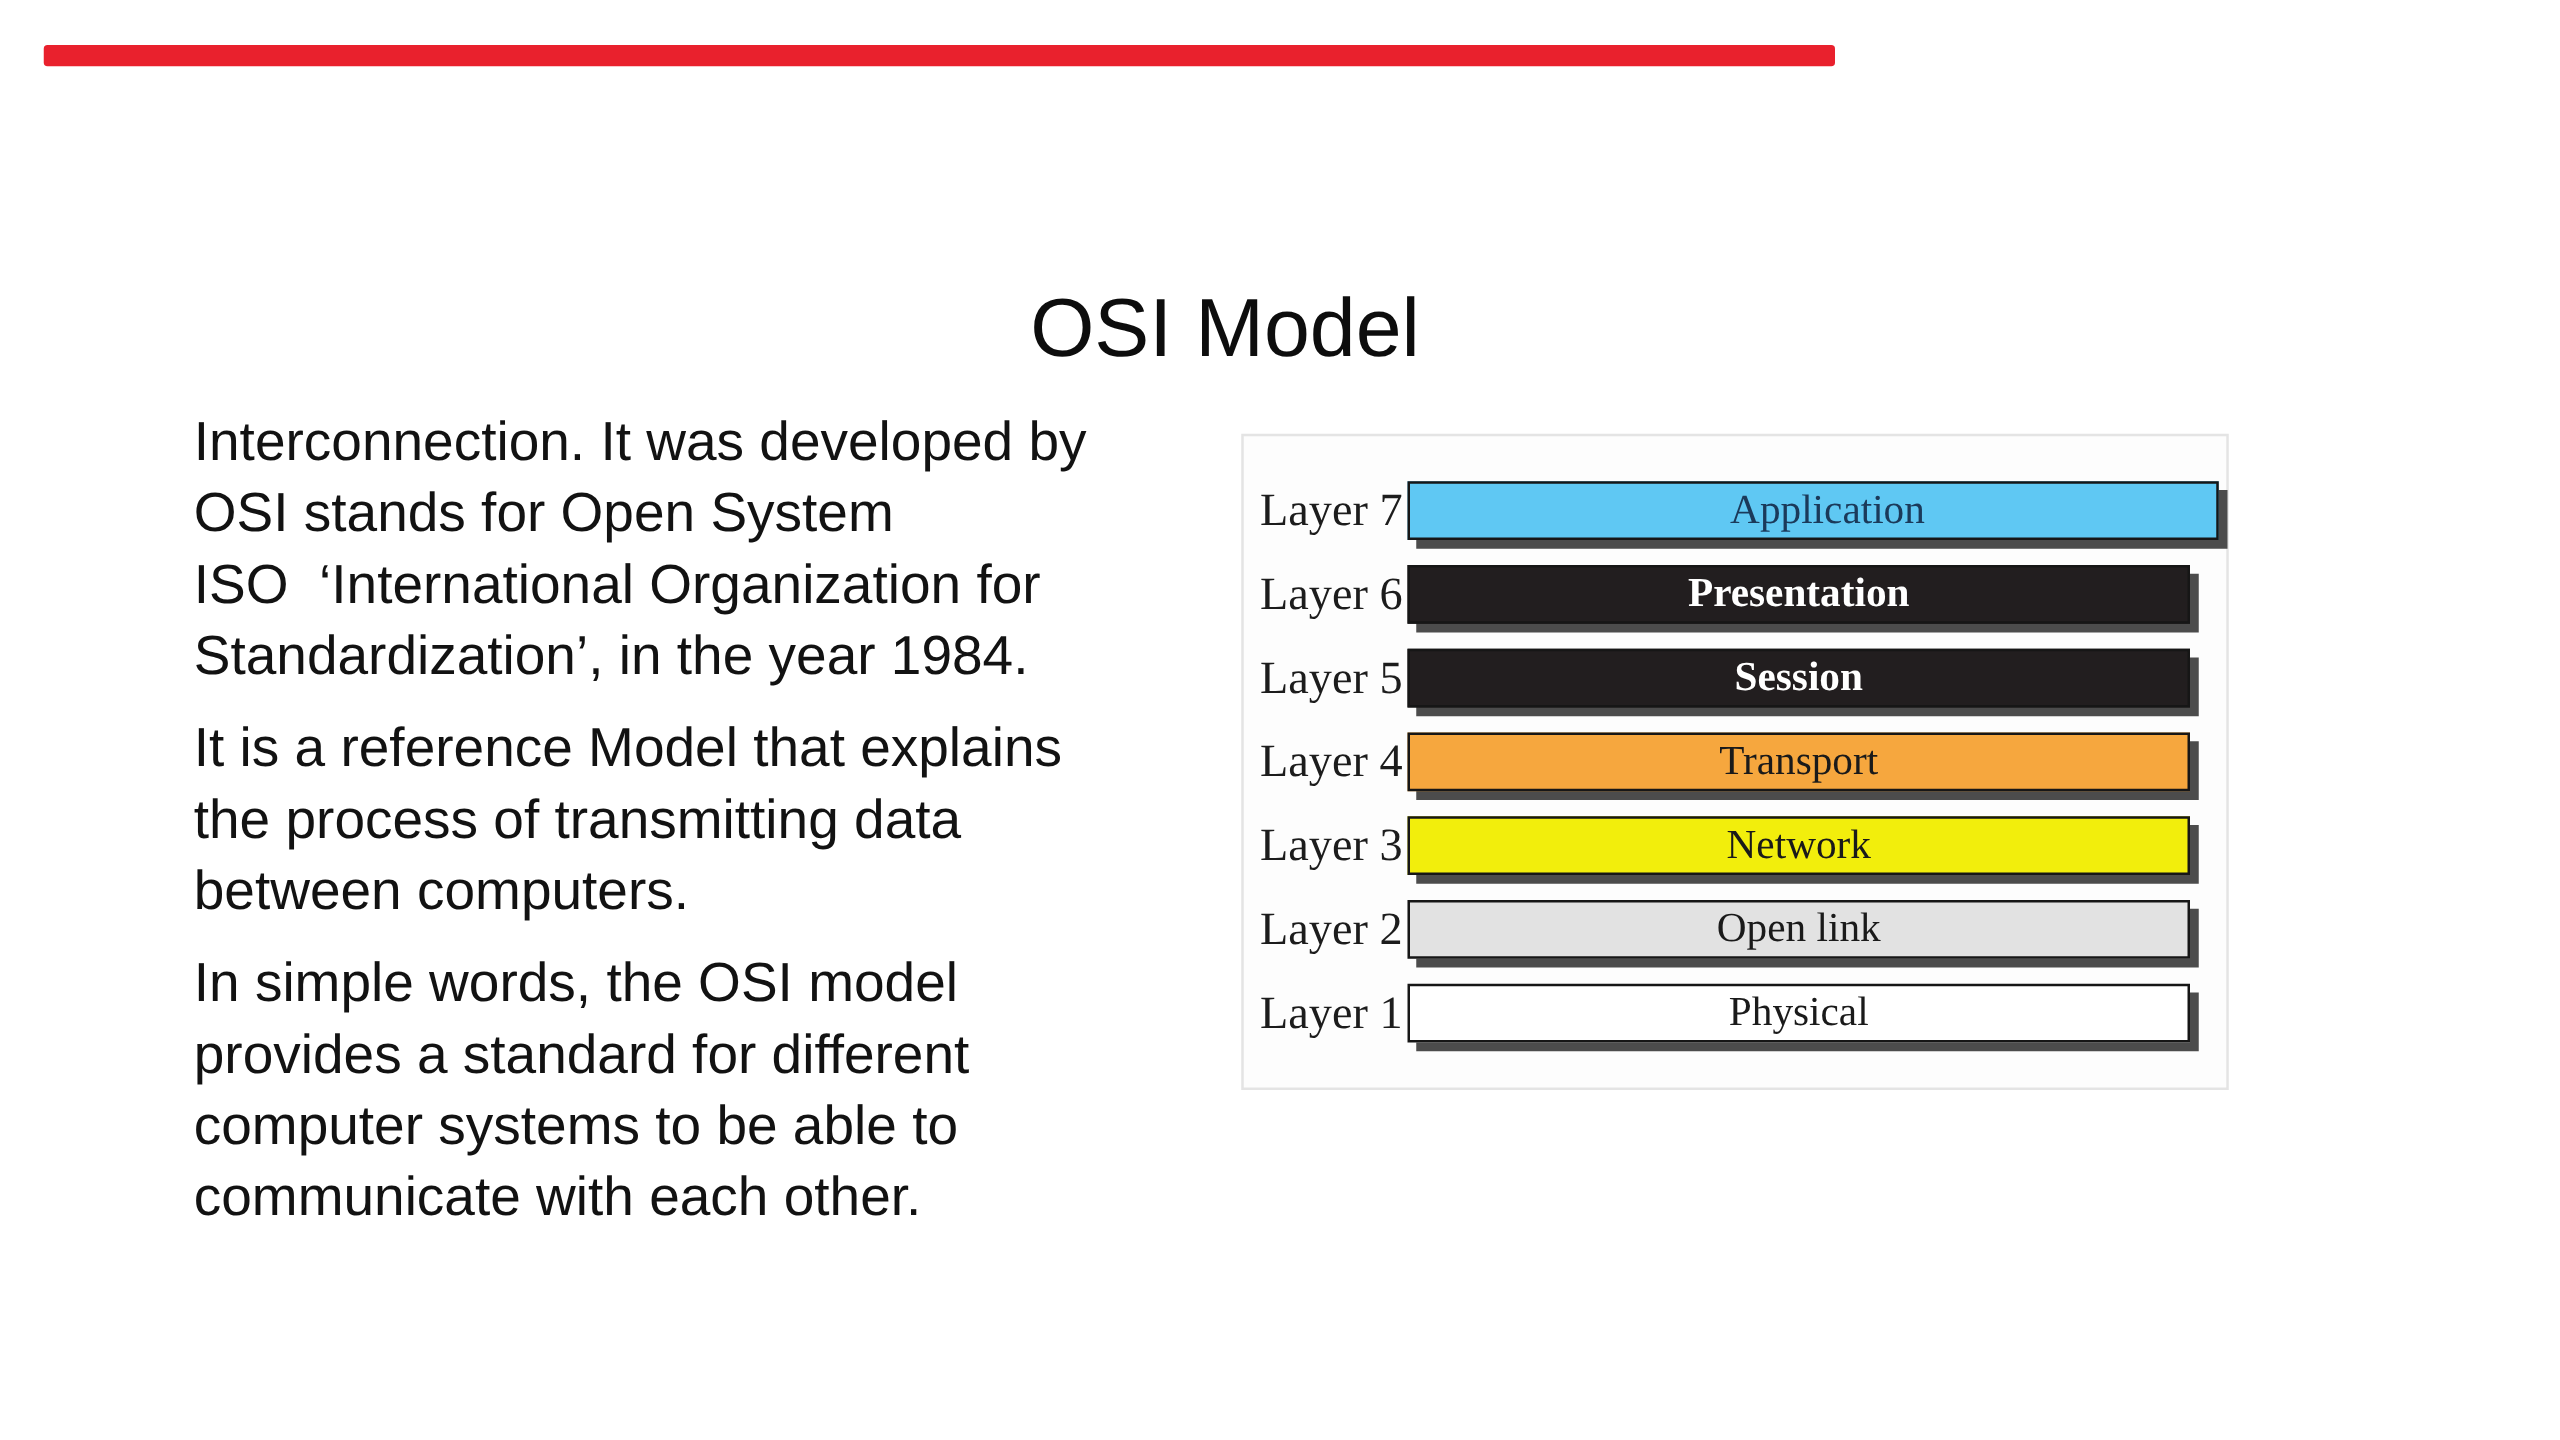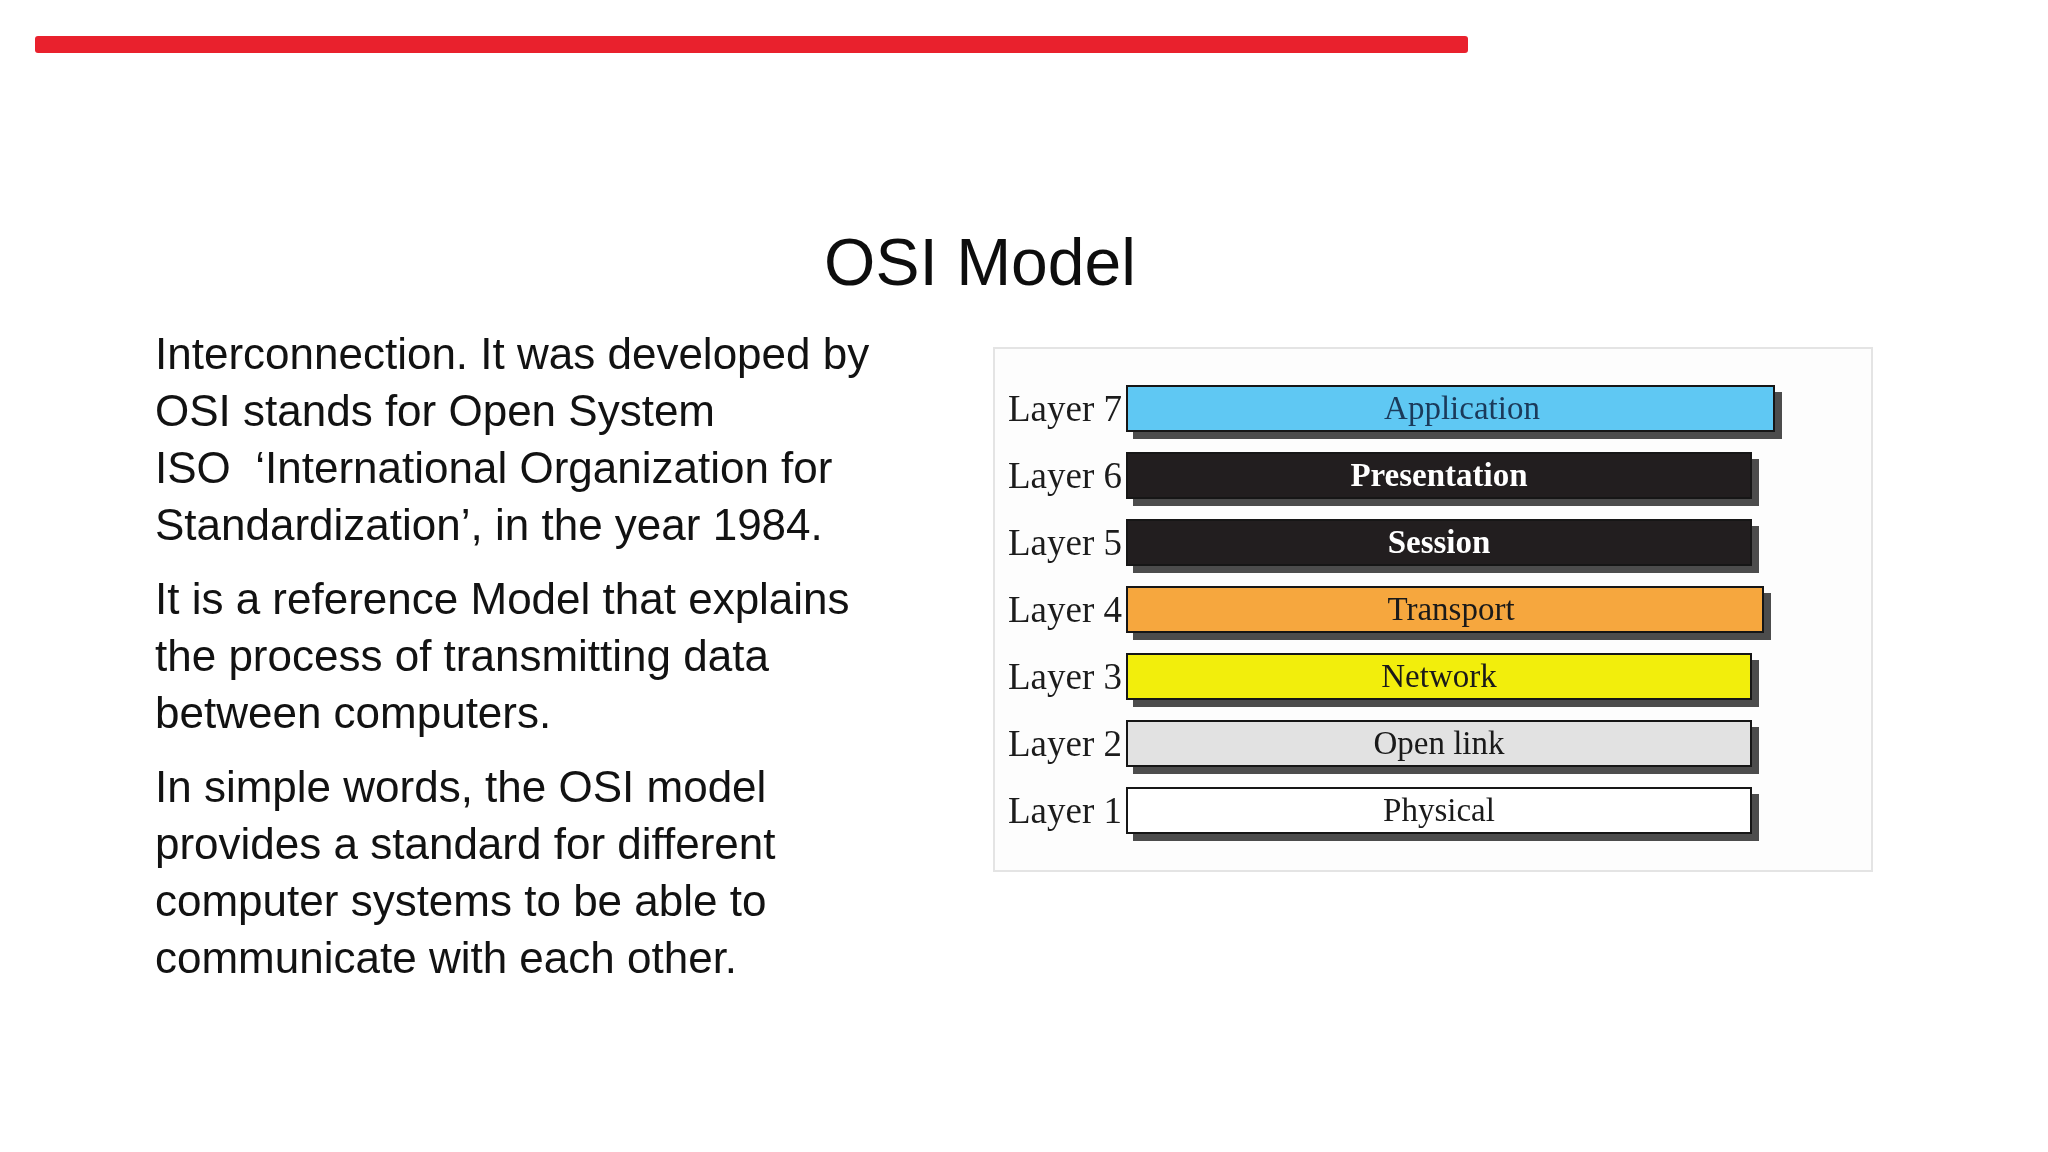--- a/index.html
+++ b/index.html
@@ -58,21 +58,21 @@
     line-height: 57px;
   }
   .para { margin: 0 0 17px 0; }
   .line { white-space: pre; }
 
   
   #diagram {
     position: absolute;
     left: 993px;
     top: 315px;
-    width: 880px;
+    width: 790px;
     height: 525px;
     background: #fdfdfd;
     border: 2px solid #e4e4e4;
     box-sizing: border-box;
   }
   .layer-row { position: absolute; left: 0; height: 47px; width: 100%; }
   .layer-label {
     position: absolute;
     left: 13px;
     width: 122px;
@@ -140,21 +140,21 @@
       <div class="bar" style="background: rgb(34, 30, 31); color: rgb(255, 255, 255); font-weight: bold; border-color: rgb(22, 22, 22); box-shadow: rgb(76, 76, 76) 7px 7px 0px 0px;">Presentation</div>
     </div>
 
     <div class="layer-row" style="top:170px">
       <div class="layer-label">Layer 5</div>
       <div class="bar" style="background: rgb(34, 30, 31); color: rgb(255, 255, 255); font-weight: bold; border-color: rgb(22, 22, 22); box-shadow: rgb(76, 76, 76) 7px 7px 0px 0px;">Session</div>
     </div>
 
     <div class="layer-row" style="top:237px">
       <div class="layer-label">Layer 4</div>
-      <div class="bar" style="background: rgb(246, 167, 62); color: rgb(26, 26, 26); font-weight: normal; border-color: rgb(22, 22, 22); box-shadow: rgb(76, 76, 76) 7px 7px 0px 0px; padding-left: 12px;">Transport</div>
+      <div class="bar" style="background: rgb(246, 167, 62); color: rgb(26, 26, 26); font-weight: normal; border-color: rgb(22, 22, 22); box-shadow: rgb(76, 76, 76) 7px 7px 0px 0px;">Transport</div>
     </div>
 
     <div class="layer-row" style="top:304px">
       <div class="layer-label">Layer 3</div>
       <div class="bar" style="background: rgb(242, 238, 12); color: rgb(26, 26, 26); font-weight: normal; border-color: rgb(22, 22, 22); box-shadow: rgb(76, 76, 76) 7px 7px 0px 0px;">Network</div>
     </div>
 
     <div class="layer-row" style="top:371px">
       <div class="layer-label">Layer 2</div>
       <div class="bar" style="background: rgb(226, 226, 226); color: rgb(26, 26, 26); font-weight: normal; border-color: rgb(22, 22, 22); box-shadow: rgb(76, 76, 76) 7px 7px 0px 0px;">Open link</div>

